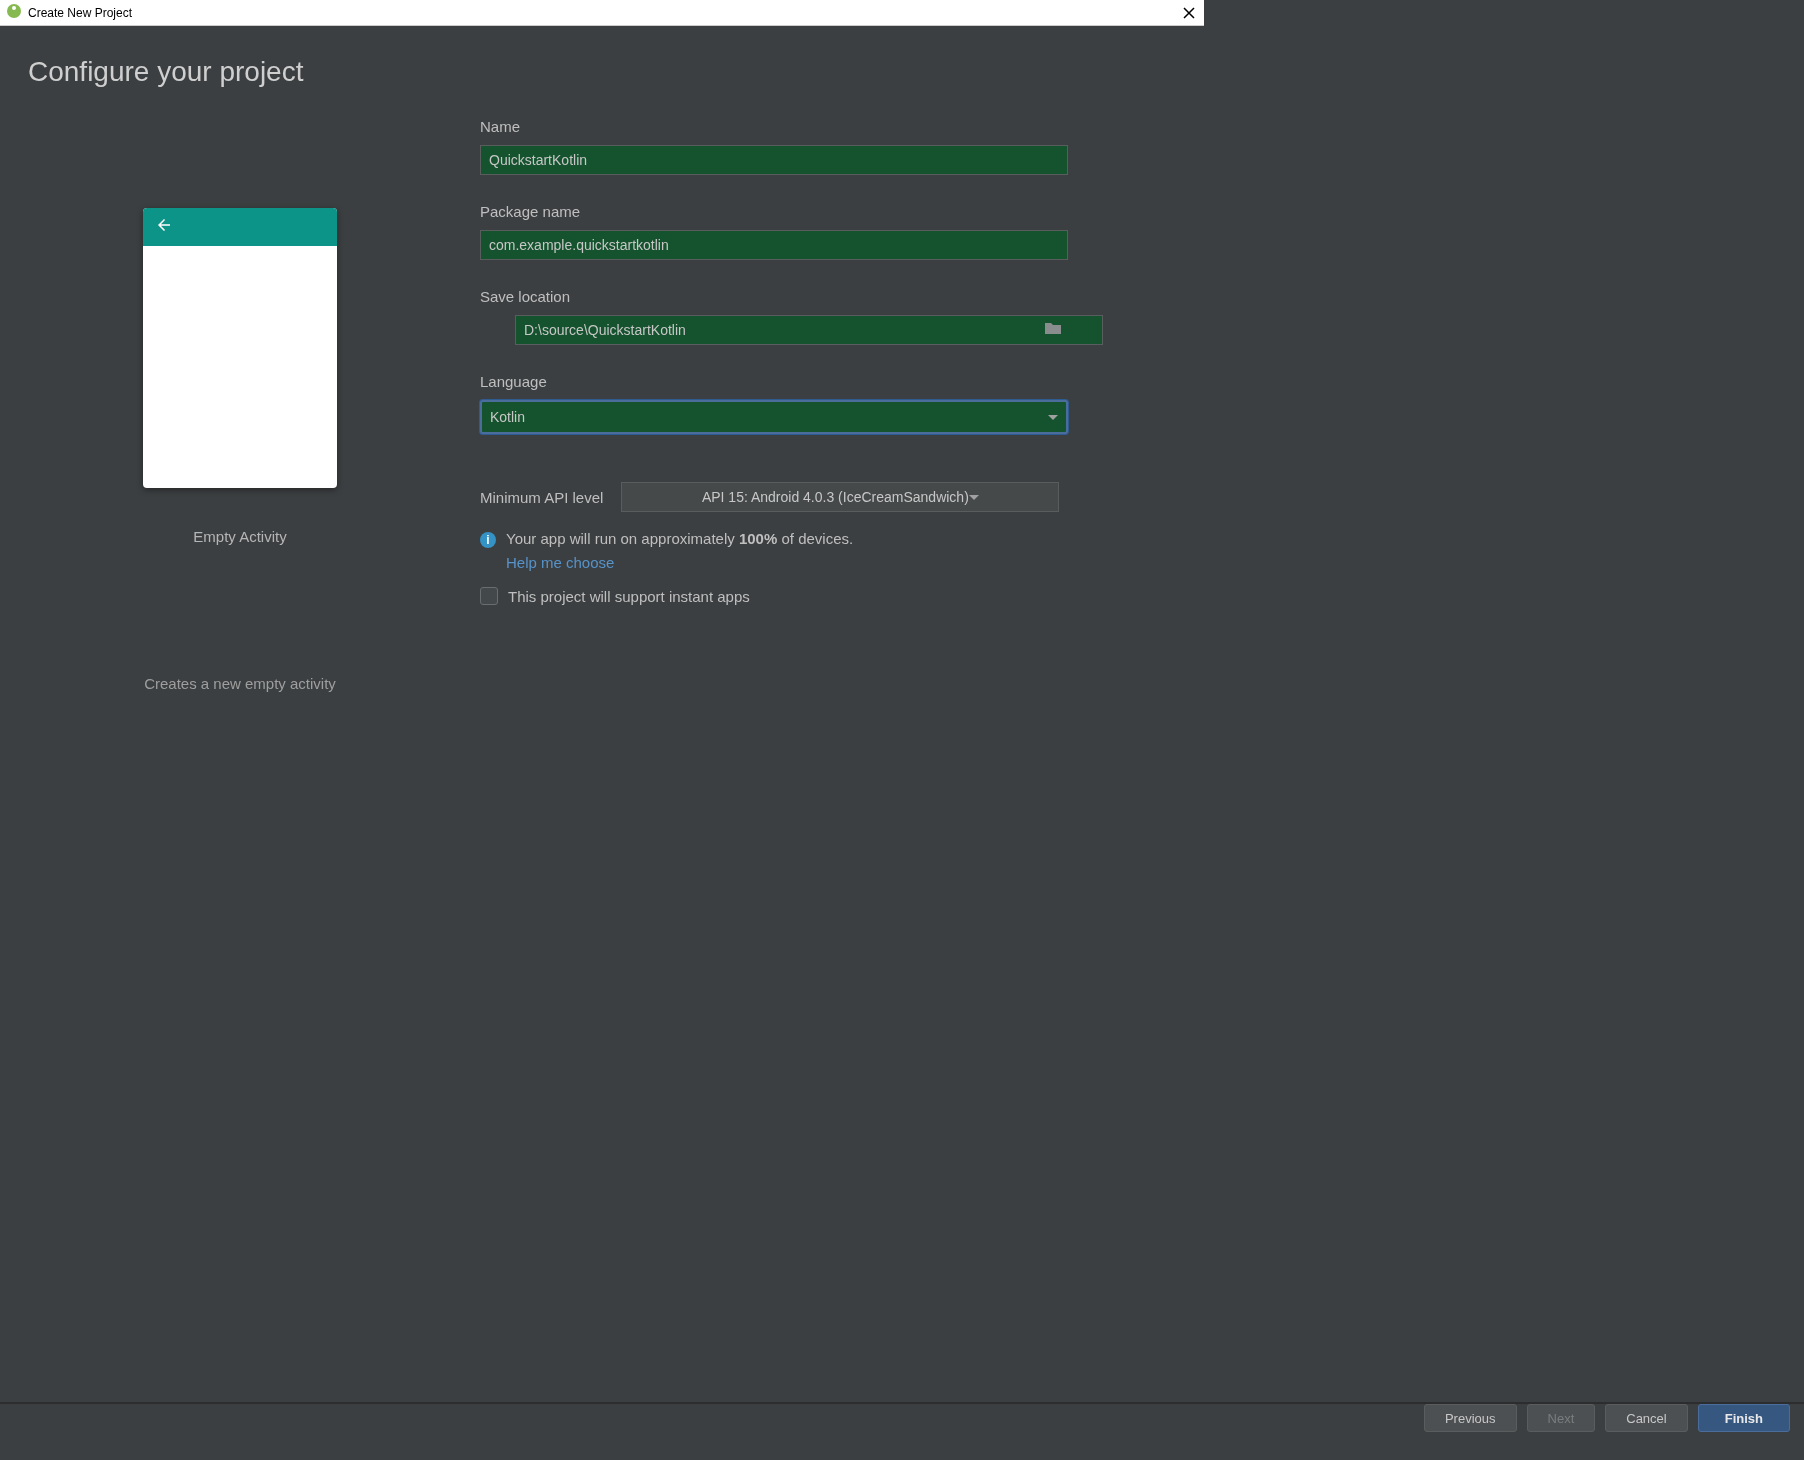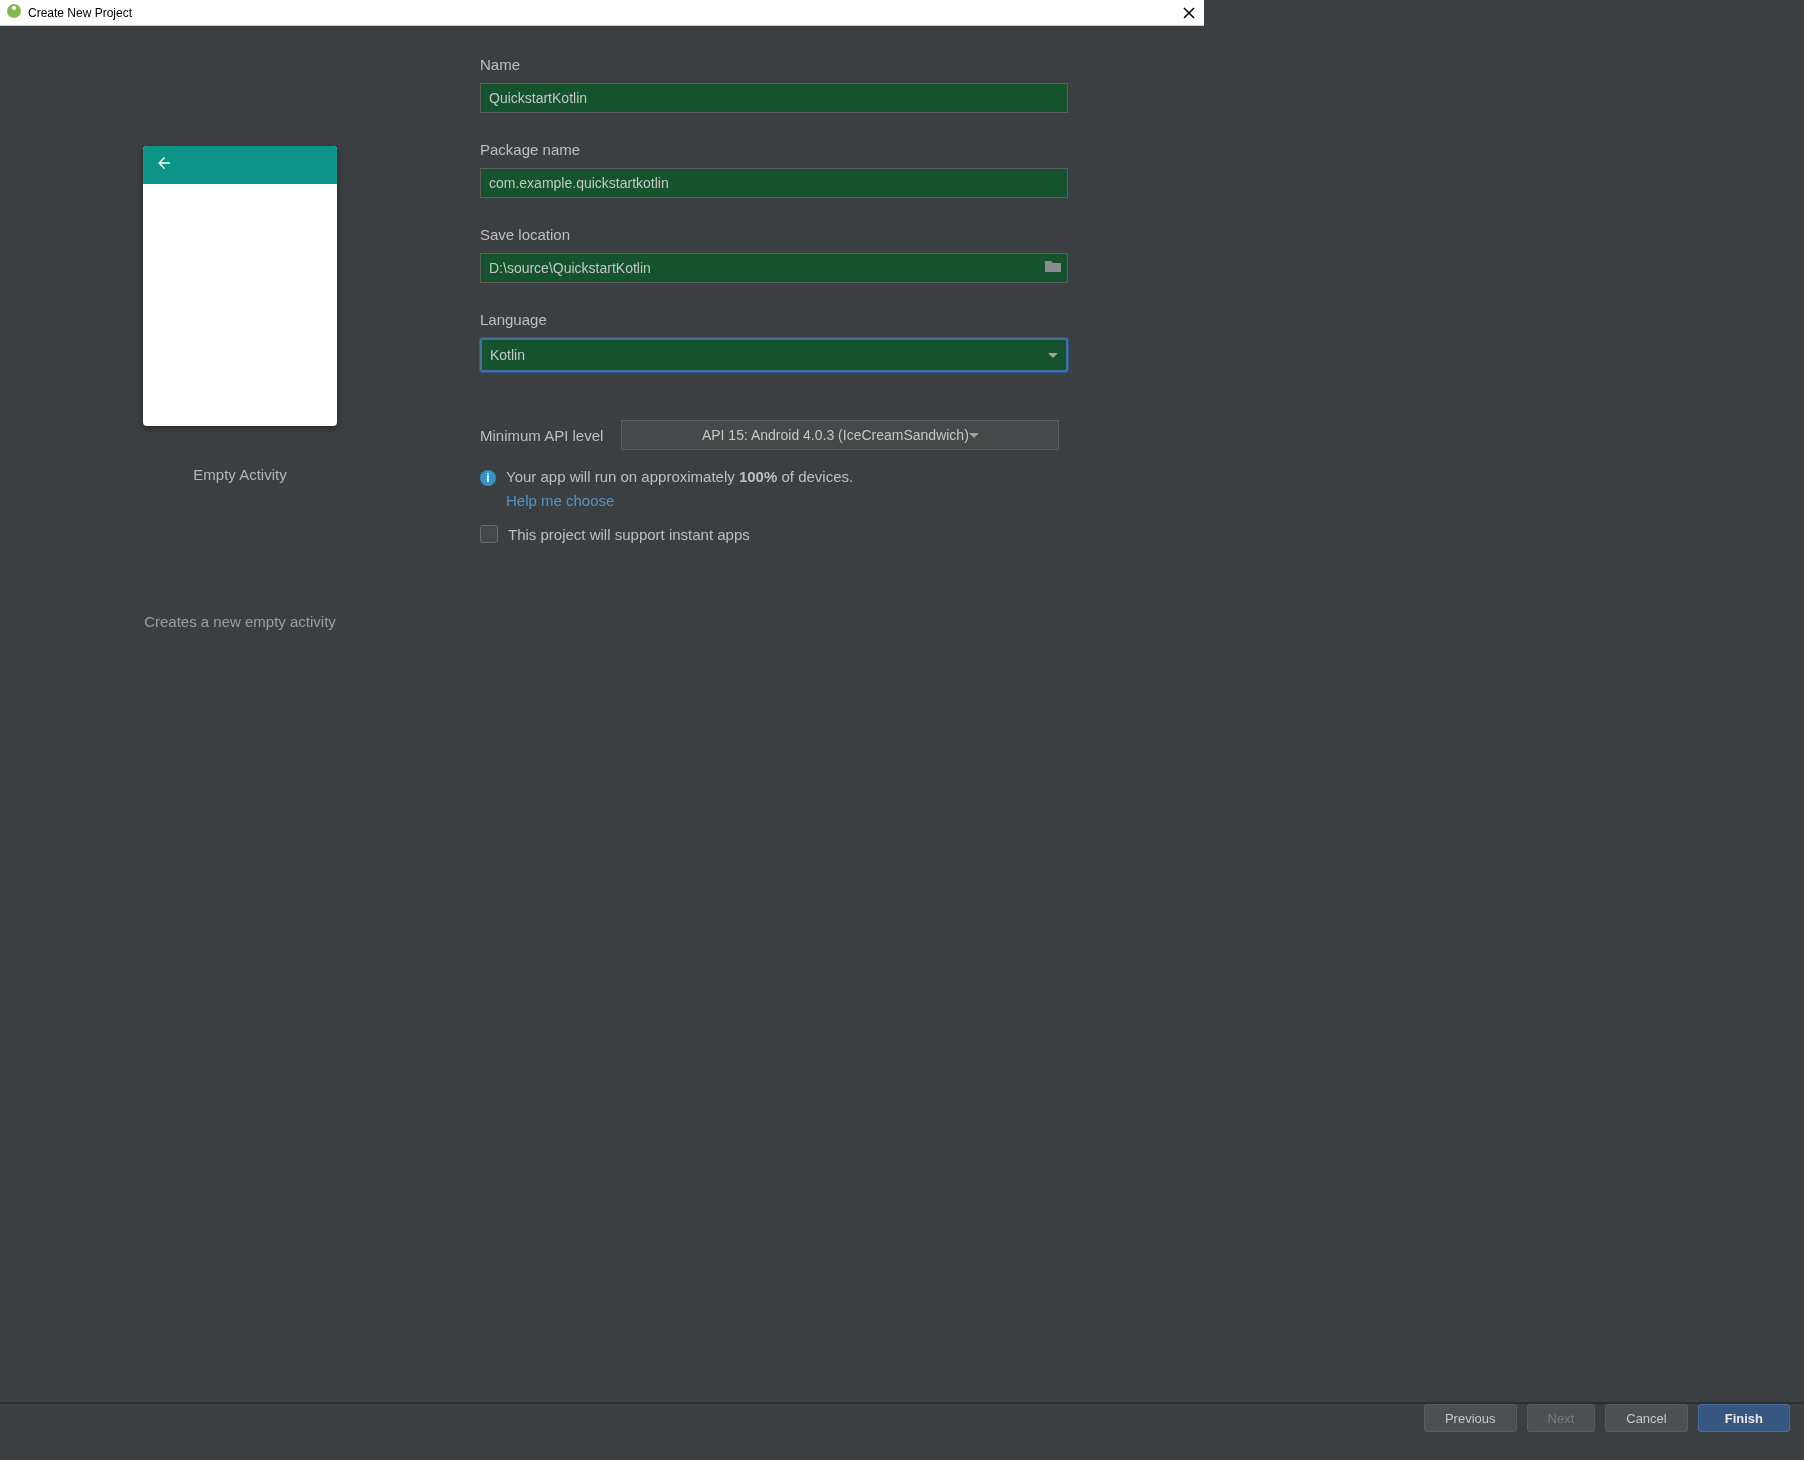--- a/index.html
+++ b/index.html
@@ -102,21 +102,21 @@
     border: 1px solid #5a5d5e;
     color: #c7c7c7;
     font-size: 14px;
     padding: 0 8px;
     outline: none;
   }
   .input-with-icon {
     position: relative;
     width: 588px;
   }
-  .input-with-icon .text-input { padding-right: 34px; }
+  .input-with-icon .text-input { padding-right: 34px; margin-left: 35px; }
   .browse-icon {
     position:absolute;
     right: 6px; top: 50%; transform: translateY(-50%);
     cursor:pointer;
     color: #8a8d8e;
   }
   .select-box {
     width: 588px;
     height: 34px;
     background: #14532d;
@@ -259,20 +259,23 @@
     <span class="titlebar-title">Create New Project</span>
   </div>
   <span class="titlebar-close">
     <svg width="14" height="14" viewBox="0 0 14 14">
         <path d="M2 2 L12 12 M12 2 L2 12" stroke="#000" stroke-width="1.5"></path>
       </svg>
   </span>
 </div>
 
 <div class="content-wrap">
+  <div class="header">
+    <h1>Configure your project</h1>
+  </div>
 
   <div class="columns">
     <div class="left-col">
       <div class="preview">
         <div class="preview-top">
           <span>
             <svg width="18" height="18" viewBox="0 0 24 24">
                 <path d="M20 11H7.8l5.6-5.6L12 4l-8 8 8 8 1.4-1.4L7.8 13H20z" fill="#fff"></path>
               </svg>
           </span>

